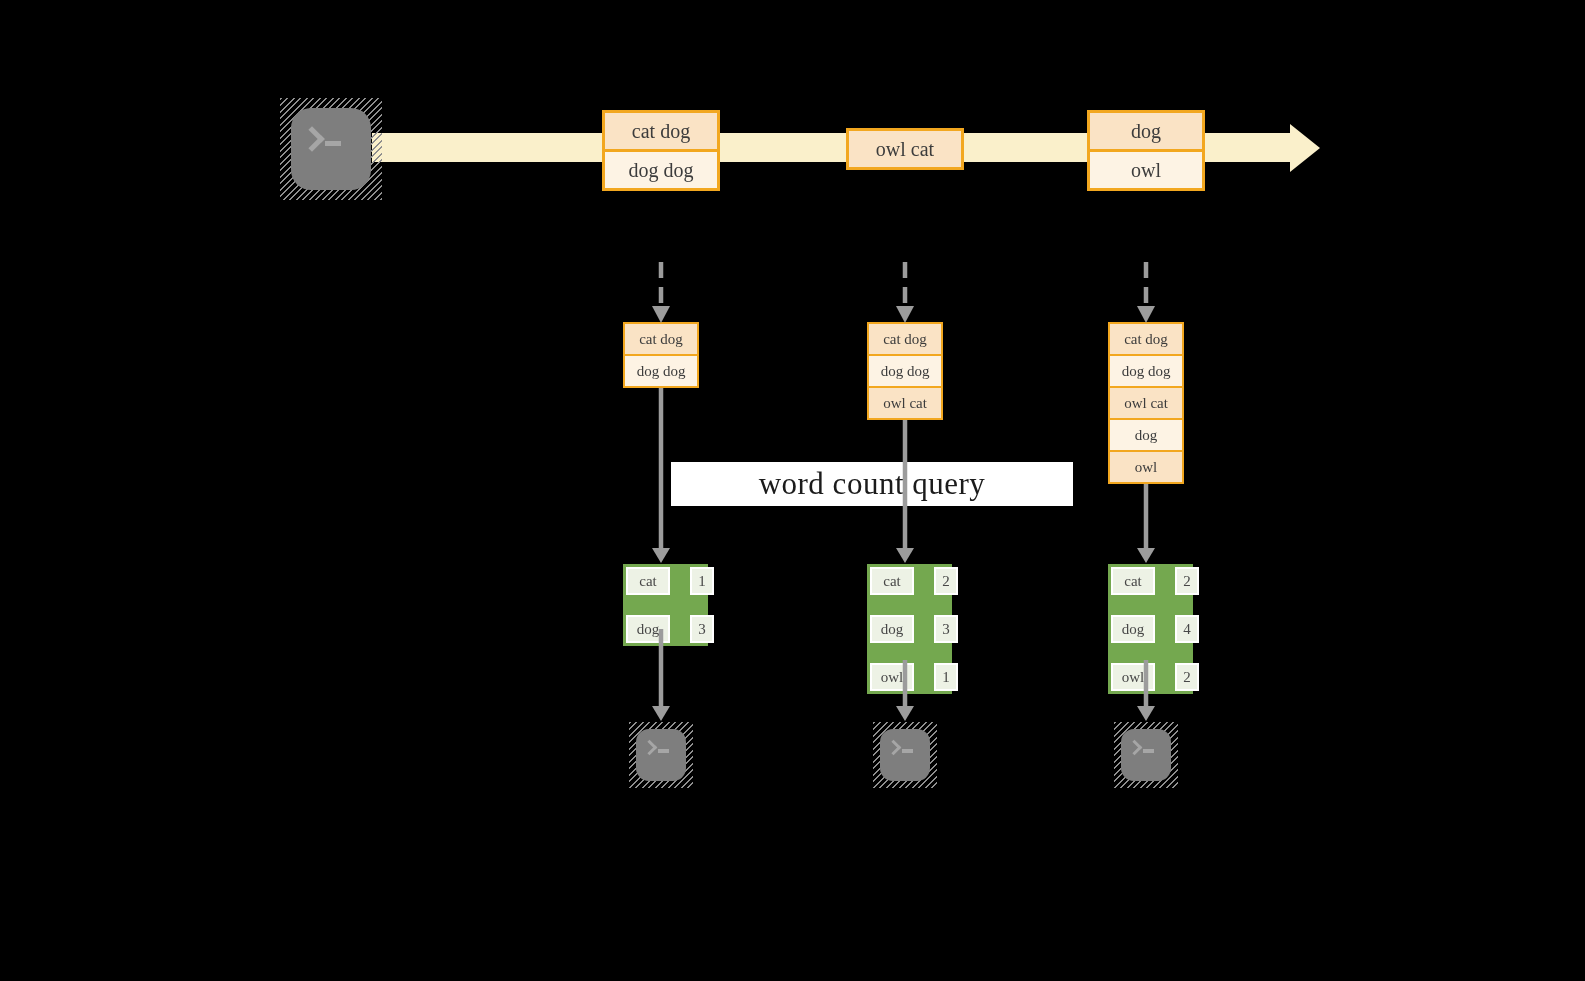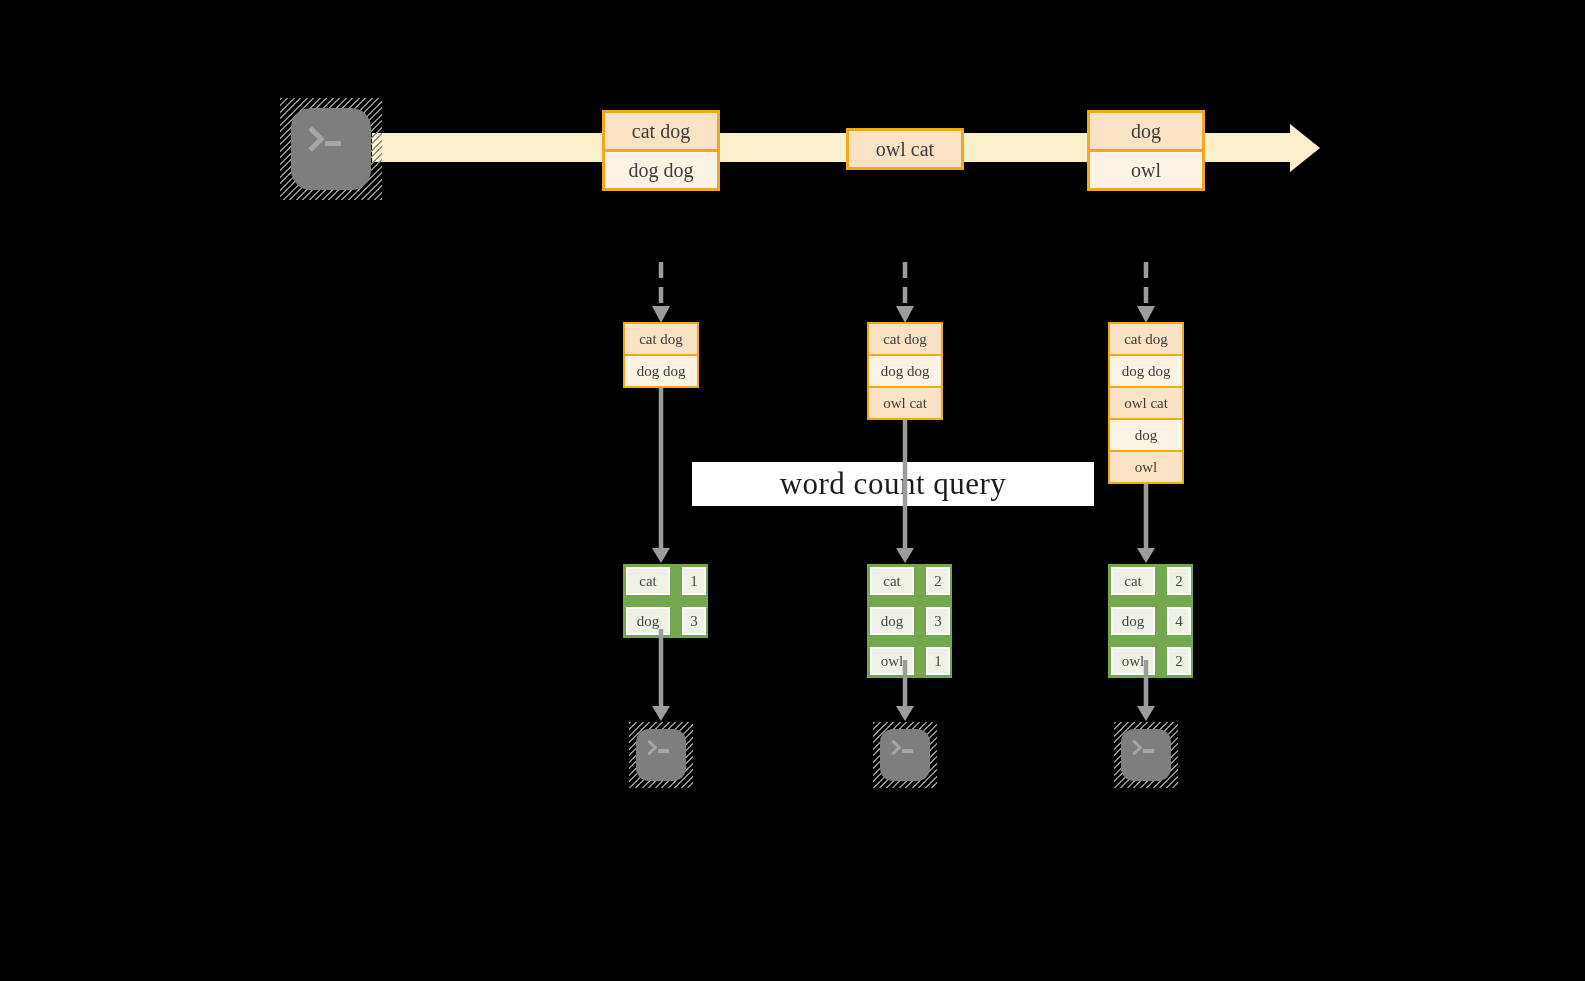--- a/index.html
+++ b/index.html
@@ -32,26 +32,26 @@
   .evrow + .evrow{border-top:3px solid var(--orange-border);}
 
   
   .accbox{border:2px solid var(--orange-border);width:76px;box-sizing:border-box;}
   .accrow{height:30px;line-height:30px;text-align:center;font-size:15px;color:var(--text-dark);}
   .accrow:nth-child(odd){background:var(--peach);}
   .accrow:nth-child(even){background:var(--cream);}
   .accrow + .accrow{border-top:2px solid var(--orange-border);}
 
   
-  .query-label{left:692px;top:462px;width:402px;height:44px;background:var(--white);
+  .query-label{left:671px;top:462px;width:402px;height:44px;background:var(--white);
     color:var(--label-text);font-size:31px;line-height:44px;text-align:center;
     letter-spacing:.5px;z-index:5;font-weight:400;}
 
   
-  .wtable{display:grid;grid-template-columns:44px 24px;gap:12px;padding:3px;
+  .wtable{display:grid;grid-template-columns:44px 24px;gap:20px;padding:3px;
     background:var(--green-border);width:85px;box-sizing:border-box;}
   .wcell{height:28px;line-height:28px;text-align:center;font-size:15px;color:#474747;
     background:var(--green-fill);box-shadow:inset 0 0 0 2px var(--white);}
 
   .arrows{left:0;top:0;z-index:10;pointer-events:none;}
 </style>
 </head>
 <body>
 
 <div class="canvas">

